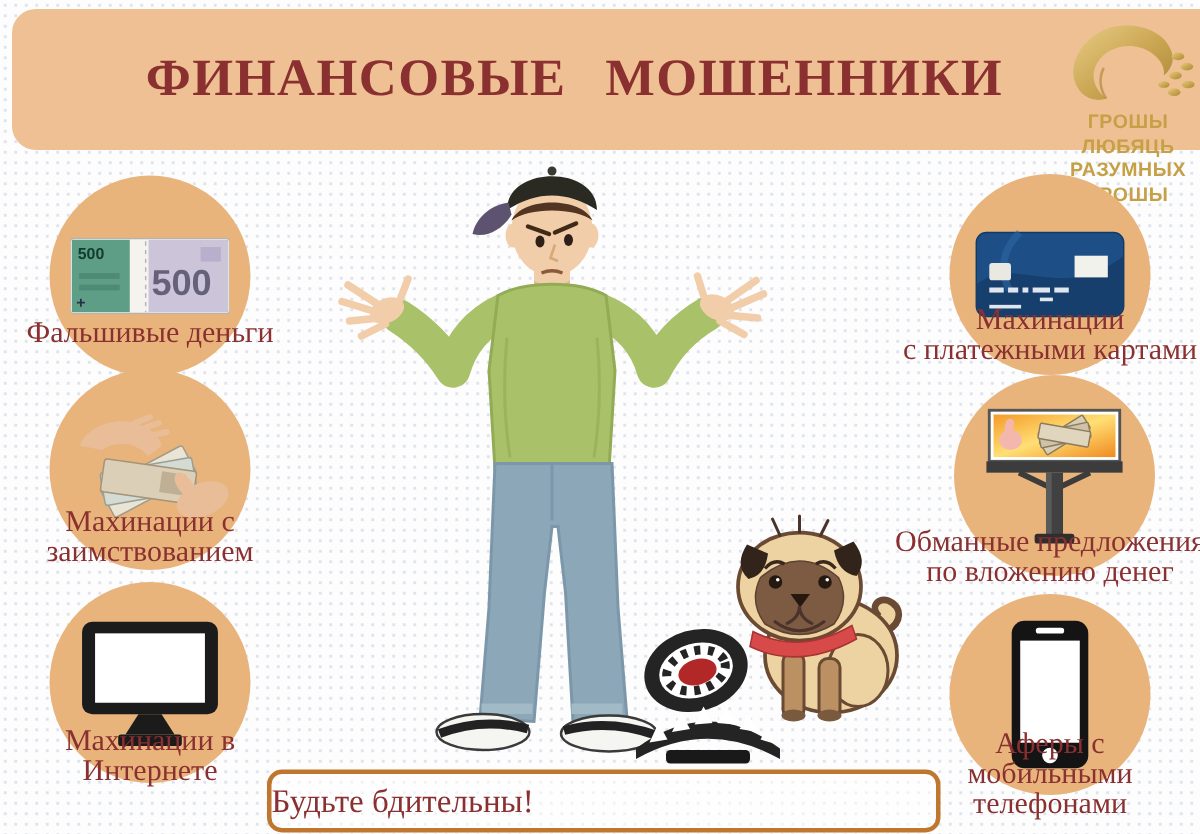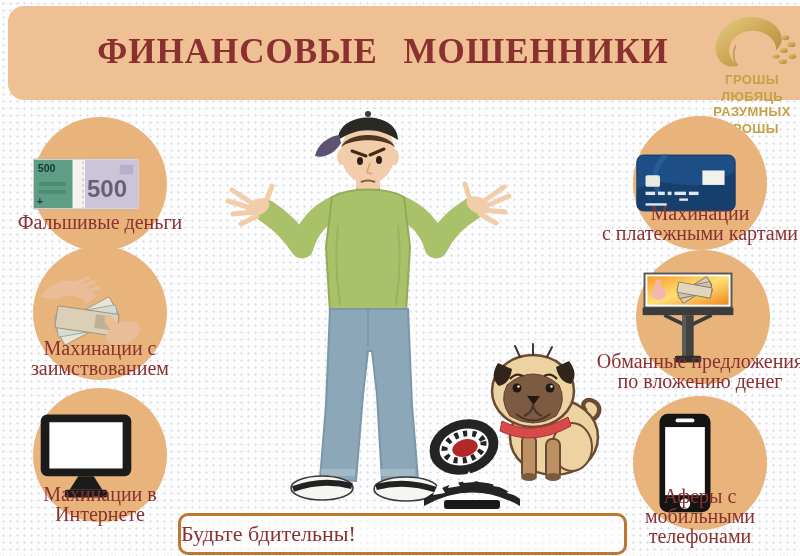--- a/index.html
+++ b/index.html
@@ -21,21 +21,21 @@
     letter-spacing:1px;word-spacing:16px;margin:0;
   }
   .logo{position:absolute;right:22px;top:6px;width:116px;text-align:center;}
   .logo .slogan{
     font-family:"Liberation Sans",sans-serif;font-weight:700;
     font-size:13px;line-height:1.3;color:#c6a046;letter-spacing:.4px;margin-top:-2px;
   }
   
   .circle{
     position:absolute;width:134px;height:134px;border-radius:50%;
-    background:#e8b47c;display:flex;align-items:center;
+    background:#e8b47c;display:flex;align-items:center;justify-content:center;
   }
   .c-l1{left:33px;top:117px;} .c-l2{left:33px;top:246px;} .c-l3{left:33px;top:388px;}
   .c-r1{left:633px;top:116px;} .c-r2{left:636px;top:250px;} .c-r3{left:633px;top:396px;}
   .fraud-label{
     position:absolute;width:220px;text-align:center;color:#8a3030;
     font-size:20px;line-height:1.0;white-space:pre-line;z-index:4;
   }
   .t-l1{left:-10px;top:212px;} .t-l2{left:-10px;top:338px;} .t-l3{left:-10px;top:484px;}
   .t-r1{left:590px;top:203px;} .t-r2{left:585px;top:351px;width:230px;} .t-r3{left:590px;top:486px;}
   

